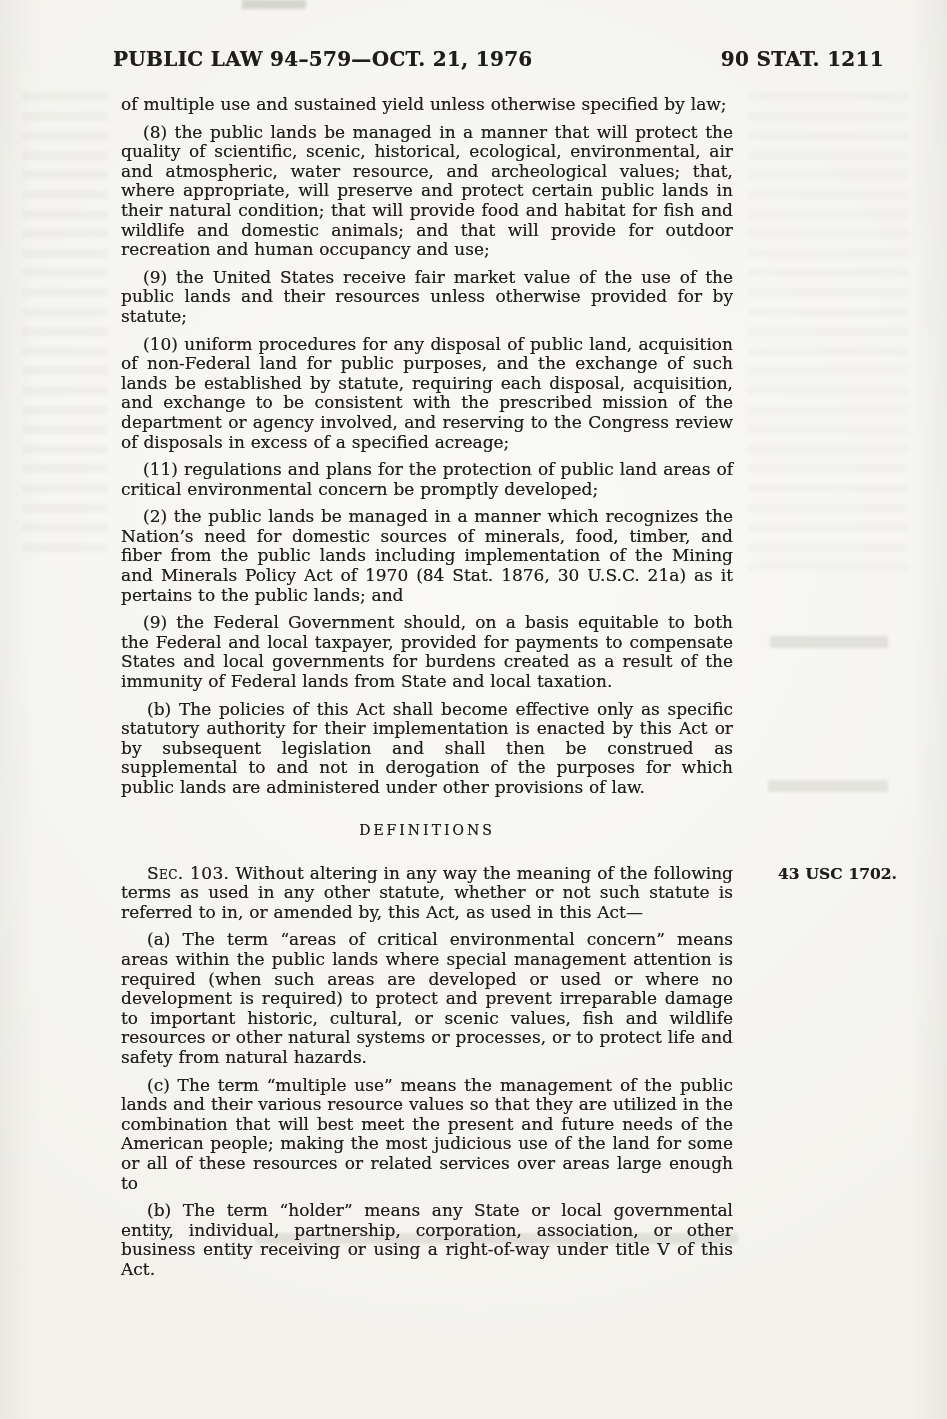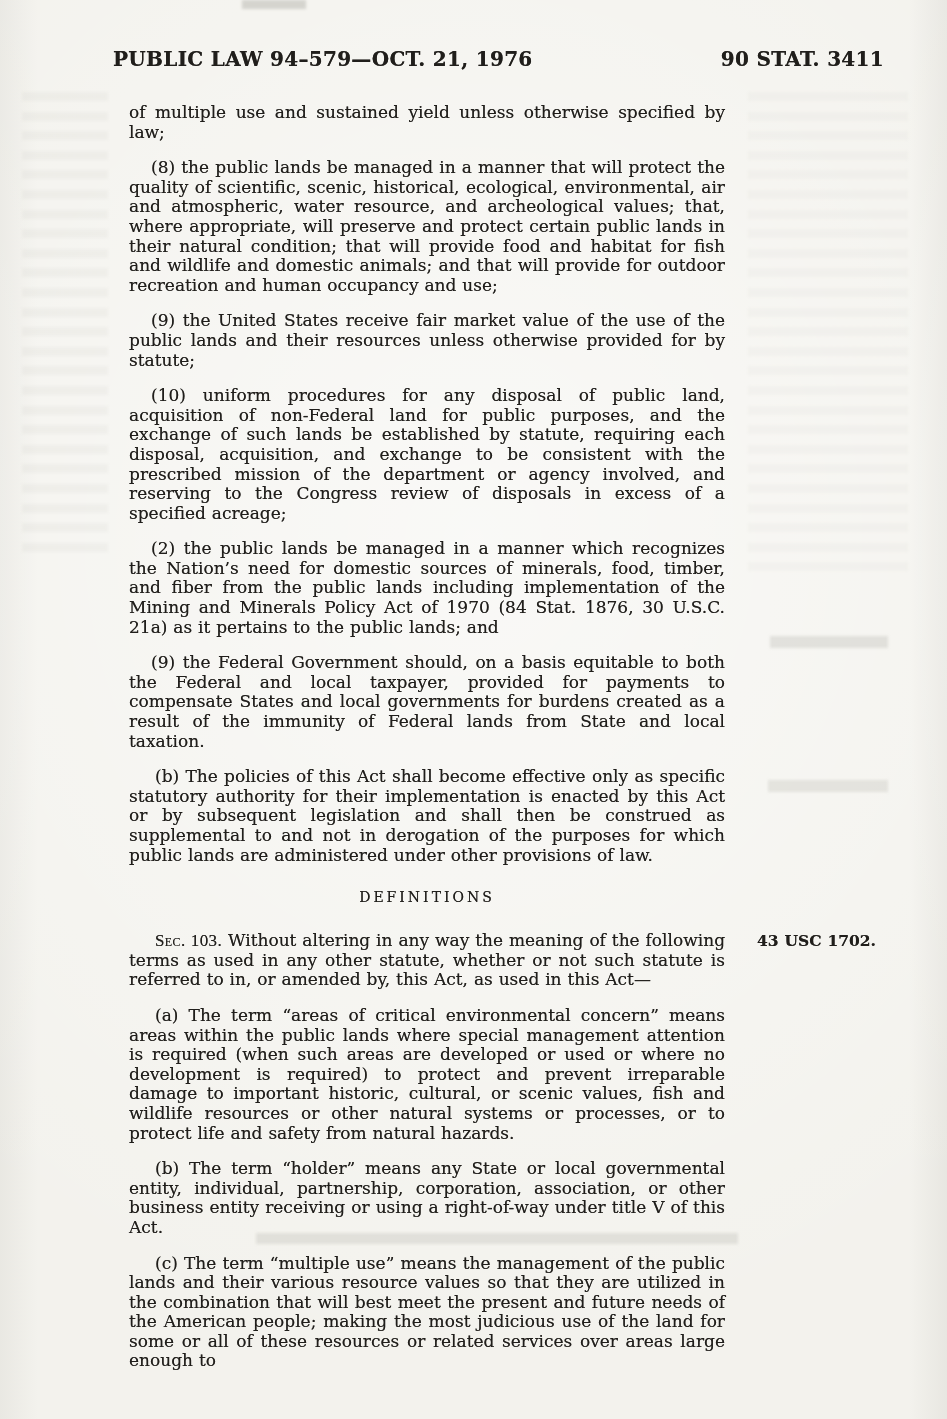--- a/index.html
+++ b/index.html
@@ -57,21 +57,21 @@
     position: absolute;
     top: 87px;
     left: 113px;
     width: 628px;
     font-size: 17px;
     line-height: 19.6px;
     text-align: justify;
     text-shadow: 0 0 0.55px rgba(32,30,27,0.65);
     word-spacing: 0.5px;
   }
-  .body-column p { margin: 16px; }
+  .body-column p { margin: 8px; }
   .statute-item {
     margin-left: 42px;
     text-indent: 22px;
   }
   .statute-item.continuation {
     text-indent: 0;
   }
   .full-para {
     text-indent: 26px;
   }
@@ -81,29 +81,28 @@
     font-weight: normal;
     font-size: 14px;
     line-height: 16px;
     letter-spacing: 3px;
     margin: 24px 0 26px 0;
     text-shadow: 0 0 0.5px rgba(32,30,27,0.7);
   }
   .smallcaps {
     font-variant: small-caps;
     letter-spacing: 0.4px;
-    font-family: Liberation Serif, serif;
   }
   .rel { position: relative; }
   .margin-note {
     position: absolute;
     left: 644px;
     top: 1px;
     width: 140px;
-    text-align: left;
+    text-align: right;
     text-indent: 0;
     font-weight: bold;
     font-size: 15.5px;
     line-height: 18px;
     white-space: nowrap;
     text-shadow: 0 0 0.5px rgba(32,30,27,0.7);
   }
   
   .ghost {
     position: absolute;
@@ -134,47 +133,48 @@
 
   <div class="ghost ghost-top-smudge"></div>
   <div class="ghost ghost-lines-left"></div>
   <div class="ghost ghost-lines-right"></div>
   <div class="ghost ghost-note-1"></div>
   <div class="ghost ghost-note-2"></div>
   <div class="ghost ghost-bottom-line"></div>
 
   <div class="page-header">
     <div class="law-title">PUBLIC LAW 94–579—OCT. 21, 1976</div>
-    <div class="stat-citation">90 STAT. 3411</div>
+    <div class="stat-citation">90 STAT. 1211</div>
   </div>
 
   <div class="body-column">
 
     <p class="statute-item continuation"><span>of multiple use and sustained yield unless otherwise specified by law;</span></p>
 
     <p class="statute-item"><span>(8)</span> <span>the public lands be managed in a manner that will protect the quality of scientific, scenic, historical, ecological, environmental, air and atmospheric, water resource, and archeological values; that, where appropriate, will preserve and protect certain public lands in their natural condition; that will provide food and habitat for fish and wildlife and domestic animals; and that will provide for outdoor recreation and human occupancy and use;</span></p>
 
     <p class="statute-item"><span>(9)</span> <span>the United States receive fair market value of the use of the public lands and their resources unless otherwise provided for by statute;</span></p>
 
     <p class="statute-item"><span>(10)</span> <span>uniform procedures for any disposal of public land, acquisition of non-Federal land for public purposes, and the exchange of such lands be established by statute, requiring each disposal, acquisition, and exchange to be consistent with the prescribed mission of the department or agency involved, and reserving to the Congress review of disposals in excess of a specified acreage;</span></p>
 
+    <p class="statute-item"><span>(11)</span> <span>regulations and plans for the protection of public land areas of critical environmental concern be promptly developed;</span></p>
 
     <p class="statute-item"><span>(2)</span> <span>the public lands be managed in a manner which recognizes the Nation’s need for domestic sources of minerals, food, timber, and fiber from the public lands including implementation of the Mining and Minerals Policy Act of 1970 (84 Stat. 1876, 30 U.S.C. 21a) as it pertains to the public lands; and</span></p>
 
     <p class="statute-item"><span>(9)</span> <span>the Federal Government should, on a basis equitable to both the Federal and local taxpayer, provided for payments to compensate States and local governments for burdens created as a result of the immunity of Federal lands from State and local taxation.</span></p>
 
     <p class="full-para"><span>(b)</span> <span>The policies of this Act shall become effective only as specific statutory authority for their implementation is enacted by this Act or by subsequent legislation and shall then be construed as supplemental to and not in derogation of the purposes for which public lands are administered under other provisions of law.</span></p>
 
     <h2 class="definitions-heading">DEFINITIONS</h2>
 
     <div class="rel">
       <p class="full-para"><span class="smallcaps">Sec. 103.</span> <span>Without altering in any way the meaning of the following terms as used in any other statute, whether or not such statute is referred to in, or amended by, this Act, as used in this Act—</span></p>
       <aside class="margin-note">43 USC 1702.</aside>
     </div>
 
     <p class="full-para"><span>(a)</span> <span>The term “areas of critical environmental concern” means areas within the public lands where special management attention is required (when such areas are developed or used or where no development is required) to protect and prevent irreparable damage to important historic, cultural, or scenic values, fish and wildlife resources or other natural systems or processes, or to protect life and safety from natural hazards.</span></p>
 
+    <p class="full-para"><span>(c)</span> <span>The term “multiple use” means the management of the public lands and their various resource values so that they are utilized in the combination that will best meet the present and future needs of the American people; making the most judicious use of the land for some or all of these resources or related services over areas large enough to</span></p>
+
     <p class="full-para"><span>(b)</span> <span>The term “holder” means any State or local governmental entity, individual, partnership, corporation, association, or other business entity receiving or using a right-of-way under title V of this Act.</span></p>
-
-    <p class="full-para"><span>(c)</span> <span>The term “multiple use” means the management of the public lands and their various resource values so that they are utilized in the combination that will best meet the present and future needs of the American people; making the most judicious use of the land for some or all of these resources or related services over areas large enough to</span></p>
 
   </div>
 </div>
 
 </body></html>

